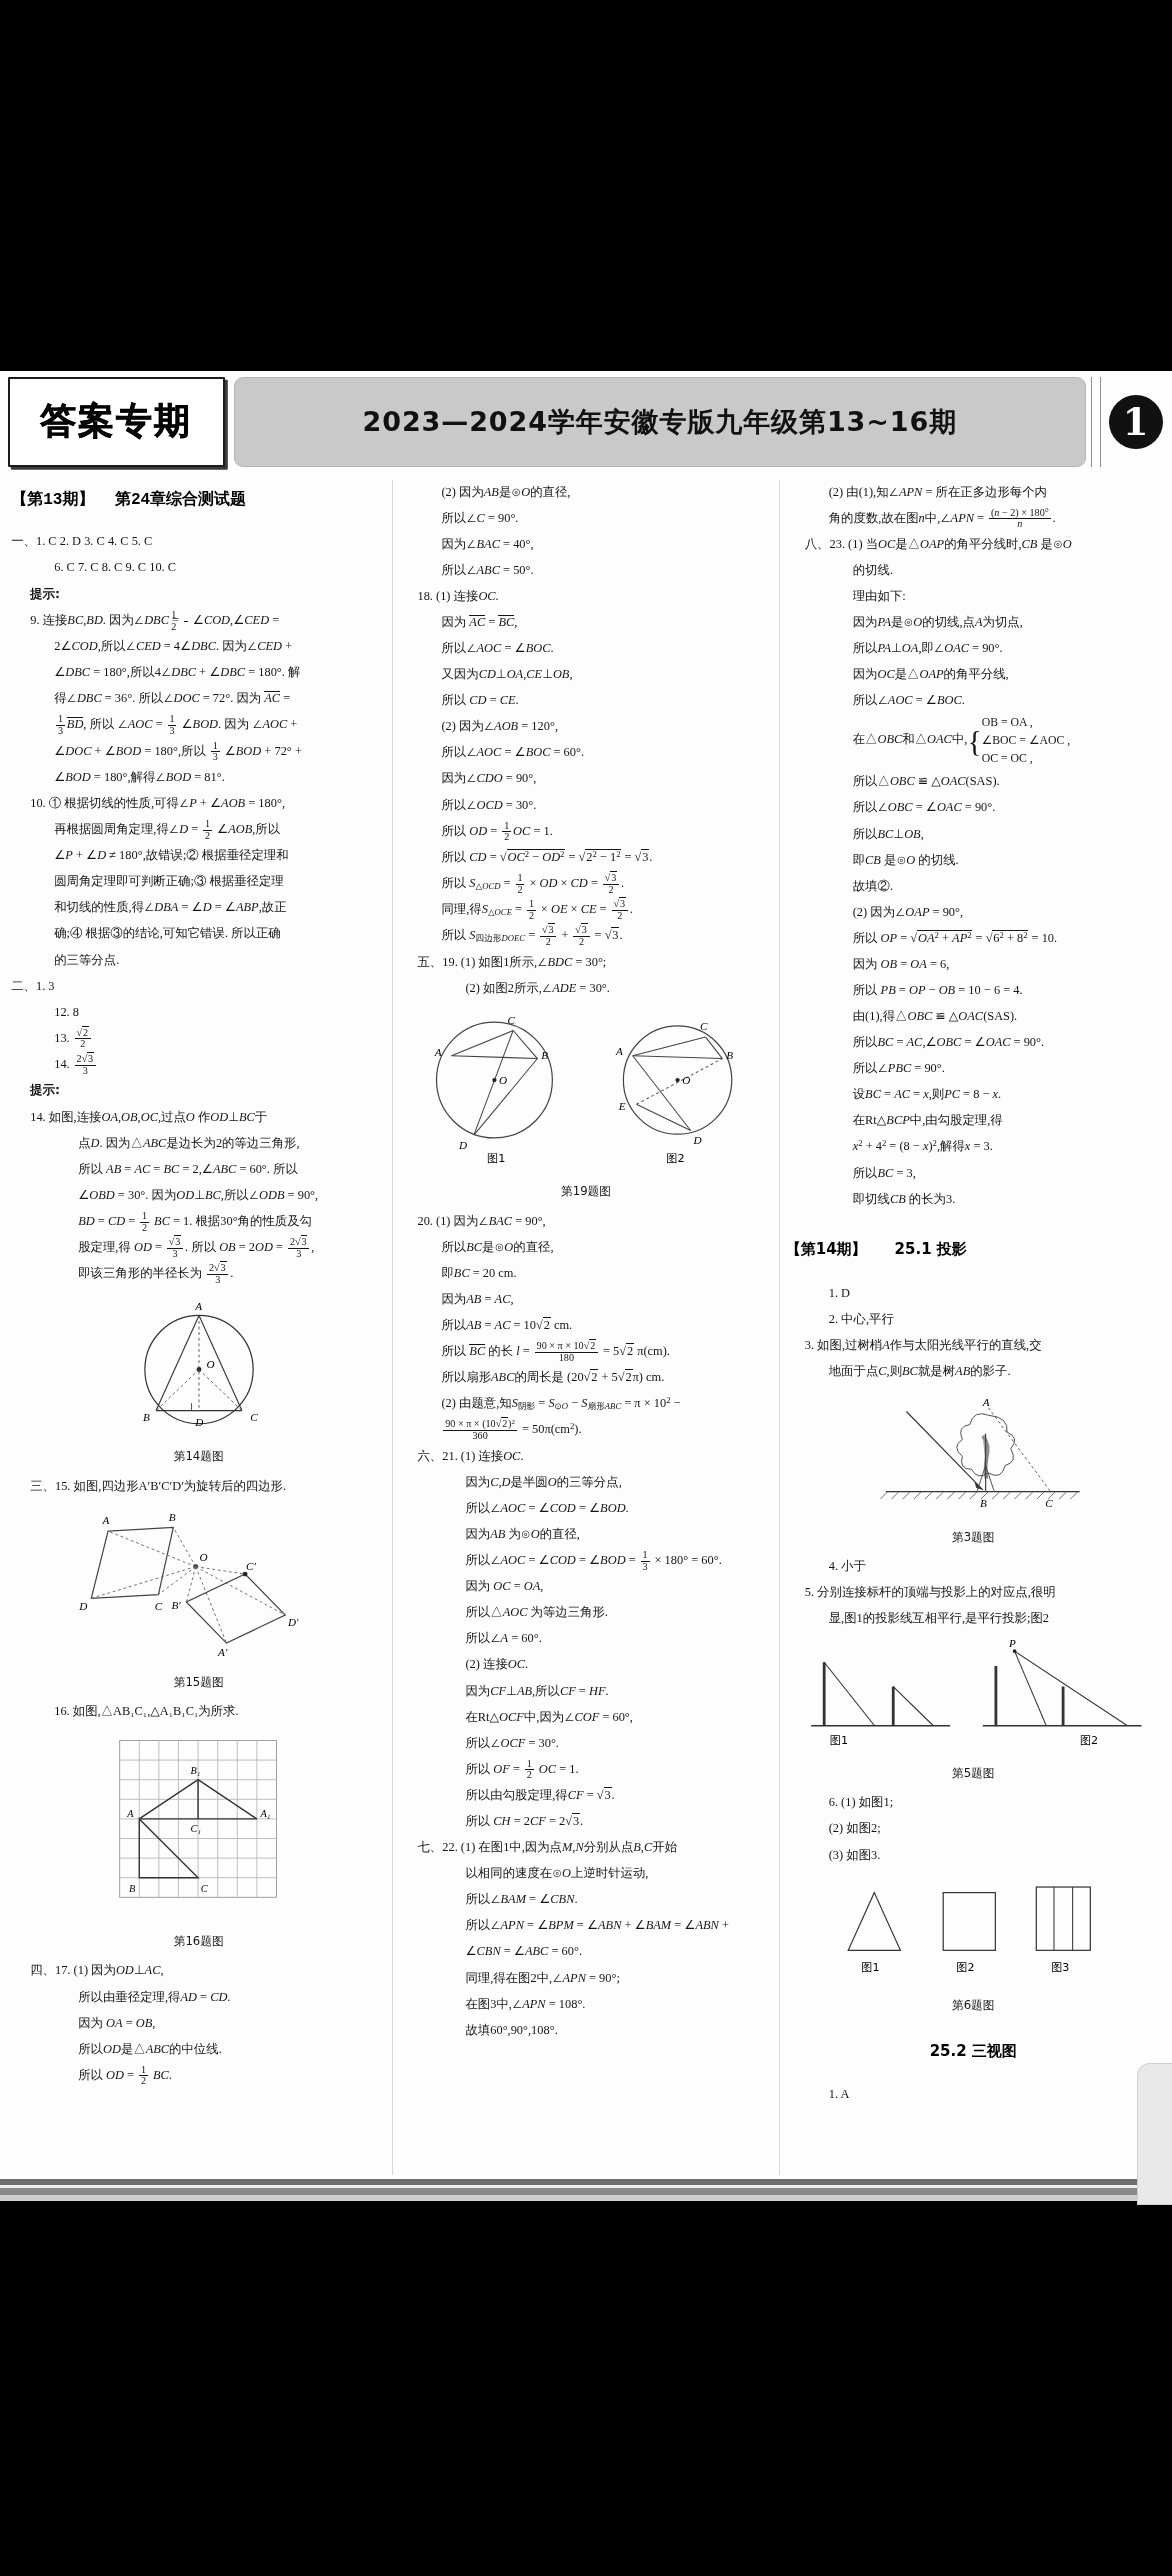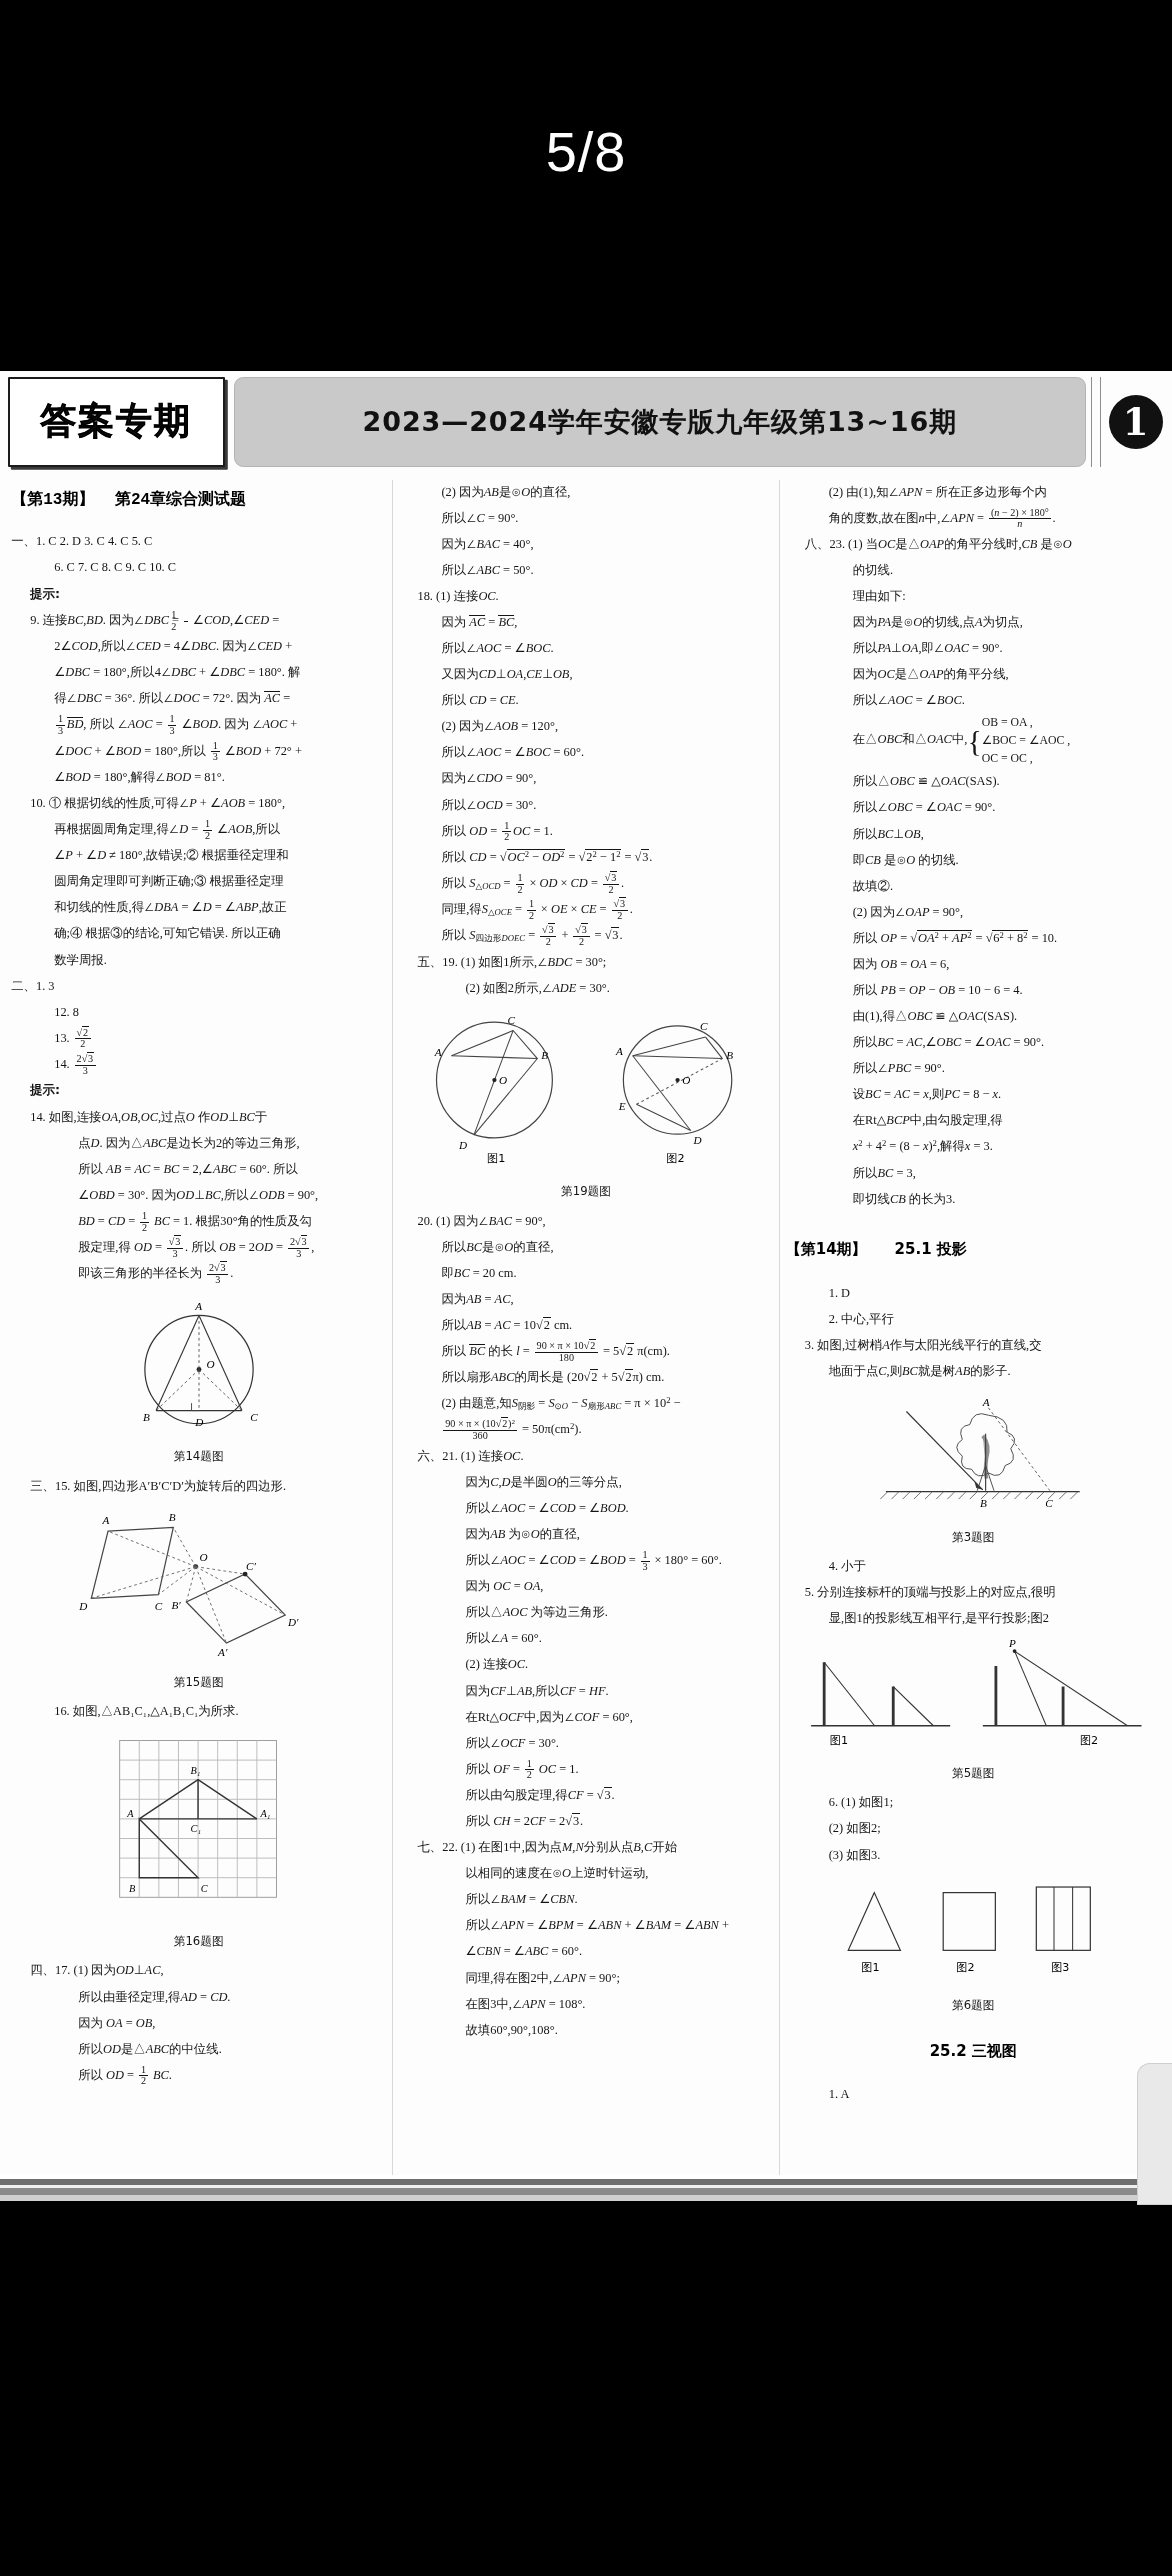--- a/index.html
+++ b/index.html
@@ -96,21 +96,20 @@
   svg{display:inline-block;}
 
   .brace{display:inline-block;vertical-align:middle;font-size:2.4em;line-height:.62;font-weight:200;}
   .braceblock{display:inline-block;vertical-align:middle;font-size:.95em;line-height:1.5;text-align:left;}
 </style>
 </head>
 <body>
 
 <div class="page-wrap">
 
-  <div class="page-indicator">5/8</div>
 
   <div class="sheet">
 
     <div class="masthead">
       <div class="mh-badge">
         <span>答案专期</span>
       </div>
       <div class="mh-title">
         <span>2023—2024学年安徽专版九年级第13~16期</span>
       </div>
@@ -141,21 +140,21 @@
         <div class="line ind3"><span class="frac"><span class="n">1</span><span class="d">3</span></span><span class="ovl"><i class="v">BD</i></span>, 所以 ∠<i class="v">AOC</i> = <span class="frac"><span class="n">1</span><span class="d">3</span></span> ∠<i class="v">BOD</i>. 因为 ∠<i class="v">AOC</i> +</div>
         <div class="line ind3">∠<i class="v">DOC</i> + ∠<i class="v">BOD</i> = 180°,所以 <span class="frac"><span class="n">1</span><span class="d">3</span></span> ∠<i class="v">BOD</i> + 72° +</div>
         <div class="line ind3">∠<i class="v">BOD</i> = 180°,解得∠<i class="v">BOD</i> = 81°.</div>
 
         <div class="line ind2">10. ① 根据切线的性质,可得∠<i class="v">P</i> + ∠<i class="v">AOB</i> = 180°,</div>
         <div class="line ind3">再根据圆周角定理,得∠<i class="v">D</i> = <span class="frac"><span class="n">1</span><span class="d">2</span></span> ∠<i class="v">AOB</i>,所以</div>
         <div class="line ind3">∠<i class="v">P</i> + ∠<i class="v">D</i> ≠ 180°,故错误;② 根据垂径定理和</div>
         <div class="line ind3">圆周角定理即可判断正确;③ 根据垂径定理</div>
         <div class="line ind3">和切线的性质,得∠<i class="v">DBA</i> = ∠<i class="v">D</i> = ∠<i class="v">ABP</i>,故正</div>
         <div class="line ind3">确;④ 根据③的结论,可知它错误. 所以正确</div>
-        <div class="line ind3">数学周报.</div>
+        <div class="line ind3">的三等分点.</div>
 
         <div class="line ind1">二、1. 3</div>
         <div class="line ind3">12. 8</div>
         <div class="line ind3">13. <span class="frac"><span class="n"><span class="rad">√<span class="bar">2</span></span></span><span class="d">2</span></span></div>
         <div class="line ind3">14. <span class="frac"><span class="n">2<span class="rad">√<span class="bar">3</span></span></span><span class="d">3</span></span></div>
         <div class="hint">提示:</div>
 
         <div class="line ind2">14. 如图,连接<i class="v">OA</i>,<i class="v">OB</i>,<i class="v">OC</i>,过点<i class="v">O</i> 作<i class="v">OD</i>⊥<i class="v">BC</i>于</div>
         <div class="line ind5">点<i class="v">D</i>. 因为△<i class="v">ABC</i>是边长为2的等边三角形,</div>
         <div class="line ind5">所以 <i class="v">AB</i> = <i class="v">AC</i> = <i class="v">BC</i> = 2,∠<i class="v">ABC</i> = 60°. 所以</div>

